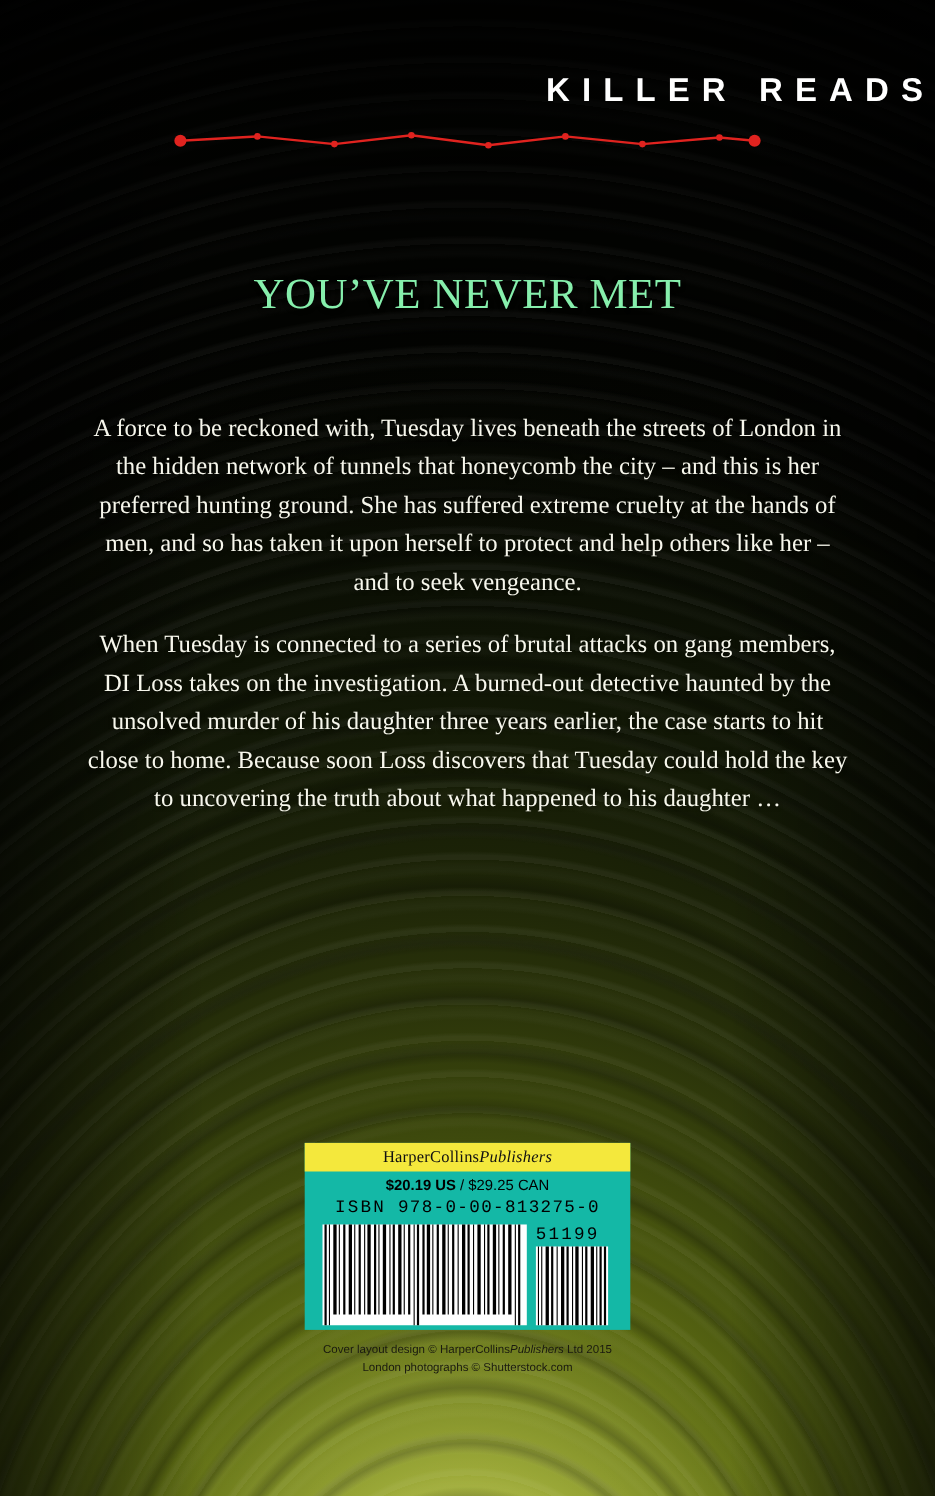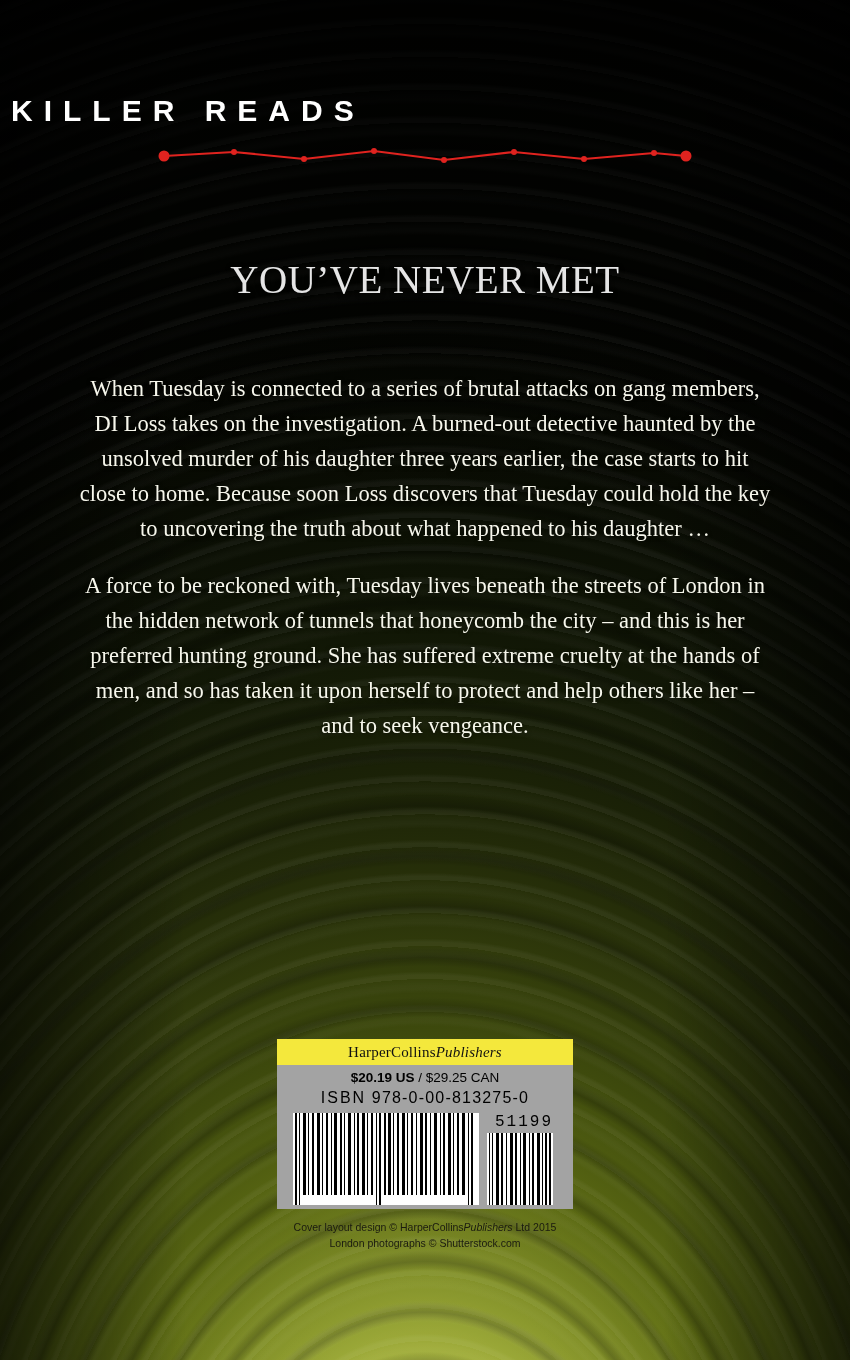--- a/index.html
+++ b/index.html
@@ -76,24 +76,24 @@
 
   
   .content {
     position: absolute;
     inset: 0;
   }
 
   
   .logo-block {
     position: absolute;
-    top: 96px;
+    top: 68px;
     left: 0;
     right: 0;
-    text-align: left;
+    text-align: right;
   }
   .logo-text {
     color: #ffffff;
     font-family: "Liberation Sans", sans-serif;
     font-weight: bold;
     font-size: 30px;
     letter-spacing: 11px;
     text-indent: 11px;
     line-height: 1;
   }
@@ -101,25 +101,25 @@
     position: relative;
     margin: 21px auto 0;
     width: 538px;
     height: 18px;
   }
   .logo-rule svg { display: block; }
 
   
   .headline {
     position: absolute;
-    top: 258px;
+    top: 246px;
     left: 0;
     right: 0;
     text-align: center;
-    color: #e5e5e5;
+    color: #86efac;
     font-family: "Liberation Serif", serif;
     font-size: 39px;
     letter-spacing: 0.5px;
     line-height: 1.13;
     text-shadow: 0 1px 5px rgba(0,0,0,0.55);
   }
 
   
   .blurb {
     position: absolute;
@@ -135,21 +135,21 @@
   }
   .blurb p { margin: 0 0 22px 0; }
   .blurb p:last-child { margin-bottom: 0; }
 
   
   .barcode-block {
     position: absolute;
     left: 277px;
     top: 1039px;
     width: 296px;
-    background: #a3a3a3;
+    background: #14b8a6;
   }
   .hc-band {
     background: #f4e83c;
     height: 26px;
     display: flex;
     align-items: center;
     justify-content: center;
   }
   .hc-band-text {
     font-family: "Liberation Serif", serif;
@@ -164,41 +164,41 @@
     padding-top: 5px;
     font-family: "Liberation Sans", sans-serif;
     font-size: 13.5px;
     color: #000;
   }
   .price-row .bold { font-weight: bold; }
 
   .isbn-row {
     text-align: center;
     padding-top: 4px;
-    font-family: Liberation Sans, sans-serif;
+    font-family: Liberation Mono, monospace;
     font-size: 16px;
     letter-spacing: 1.2px;
     color: #000;
   }
   .isbn-row .lbl { letter-spacing: 2px; }
 
   .bars-wrap {
     position: relative;
     padding: 6px 16px 4px 16px;
     display: flex;
     align-items: flex-start;
     justify-content: flex-start;
   }
   .bars-main { position: relative; }
   .bars-main svg, .bars-addon svg { display: block; }
   .addon-col {
     margin-left: 8px;
     display: flex;
     flex-direction: column;
-    align-items: flex-end;
+    align-items: flex-start;
   }
   .addon-digits {
     font-family: "Liberation Mono", monospace;
     font-size: 16px;
     letter-spacing: 2px;
     color: #000;
     margin-bottom: 2px;
   }
   .ean-digits {
     font-family: "Liberation Mono", monospace;
@@ -251,22 +251,22 @@
           <circle cx="498" cy="6" r="3" fill="#e0231f"></circle>
         </svg>
       </div>
     </div>
 
     <div class="headline">
       <div>YOU’VE NEVER MET</div>
     </div>
 
     <div class="blurb">
+      <p>A force to be reckoned with, Tuesday lives beneath the streets of London in the hidden network of tunnels that honeycomb the city – and this is her preferred hunting ground. She has suffered extreme cruelty at the hands of men, and so has taken it upon herself to protect and help others like her – and to seek vengeance.</p>
       <p>When Tuesday is connected to a series of brutal attacks on gang members, DI Loss takes on the investigation. A burned-out detective haunted by the unsolved murder of his daughter three years earlier, the case starts to hit close to home. Because soon Loss discovers that Tuesday could hold the key to uncovering the truth about what happened to his daughter …</p>
-      <p>A force to be reckoned with, Tuesday lives beneath the streets of London in the hidden network of tunnels that honeycomb the city – and this is her preferred hunting ground. She has suffered extreme cruelty at the hands of men, and so has taken it upon herself to protect and help others like her – and to seek vengeance.</p>
     </div>
 
     <div class="barcode-block">
 
       <div class="hc-band">
         <span class="hc-band-text"><span>HarperCollins</span><span class="italic">Publishers</span></span>
       </div>
 
       <div class="price-row">
         <span class="bold">$20.19 US</span>

